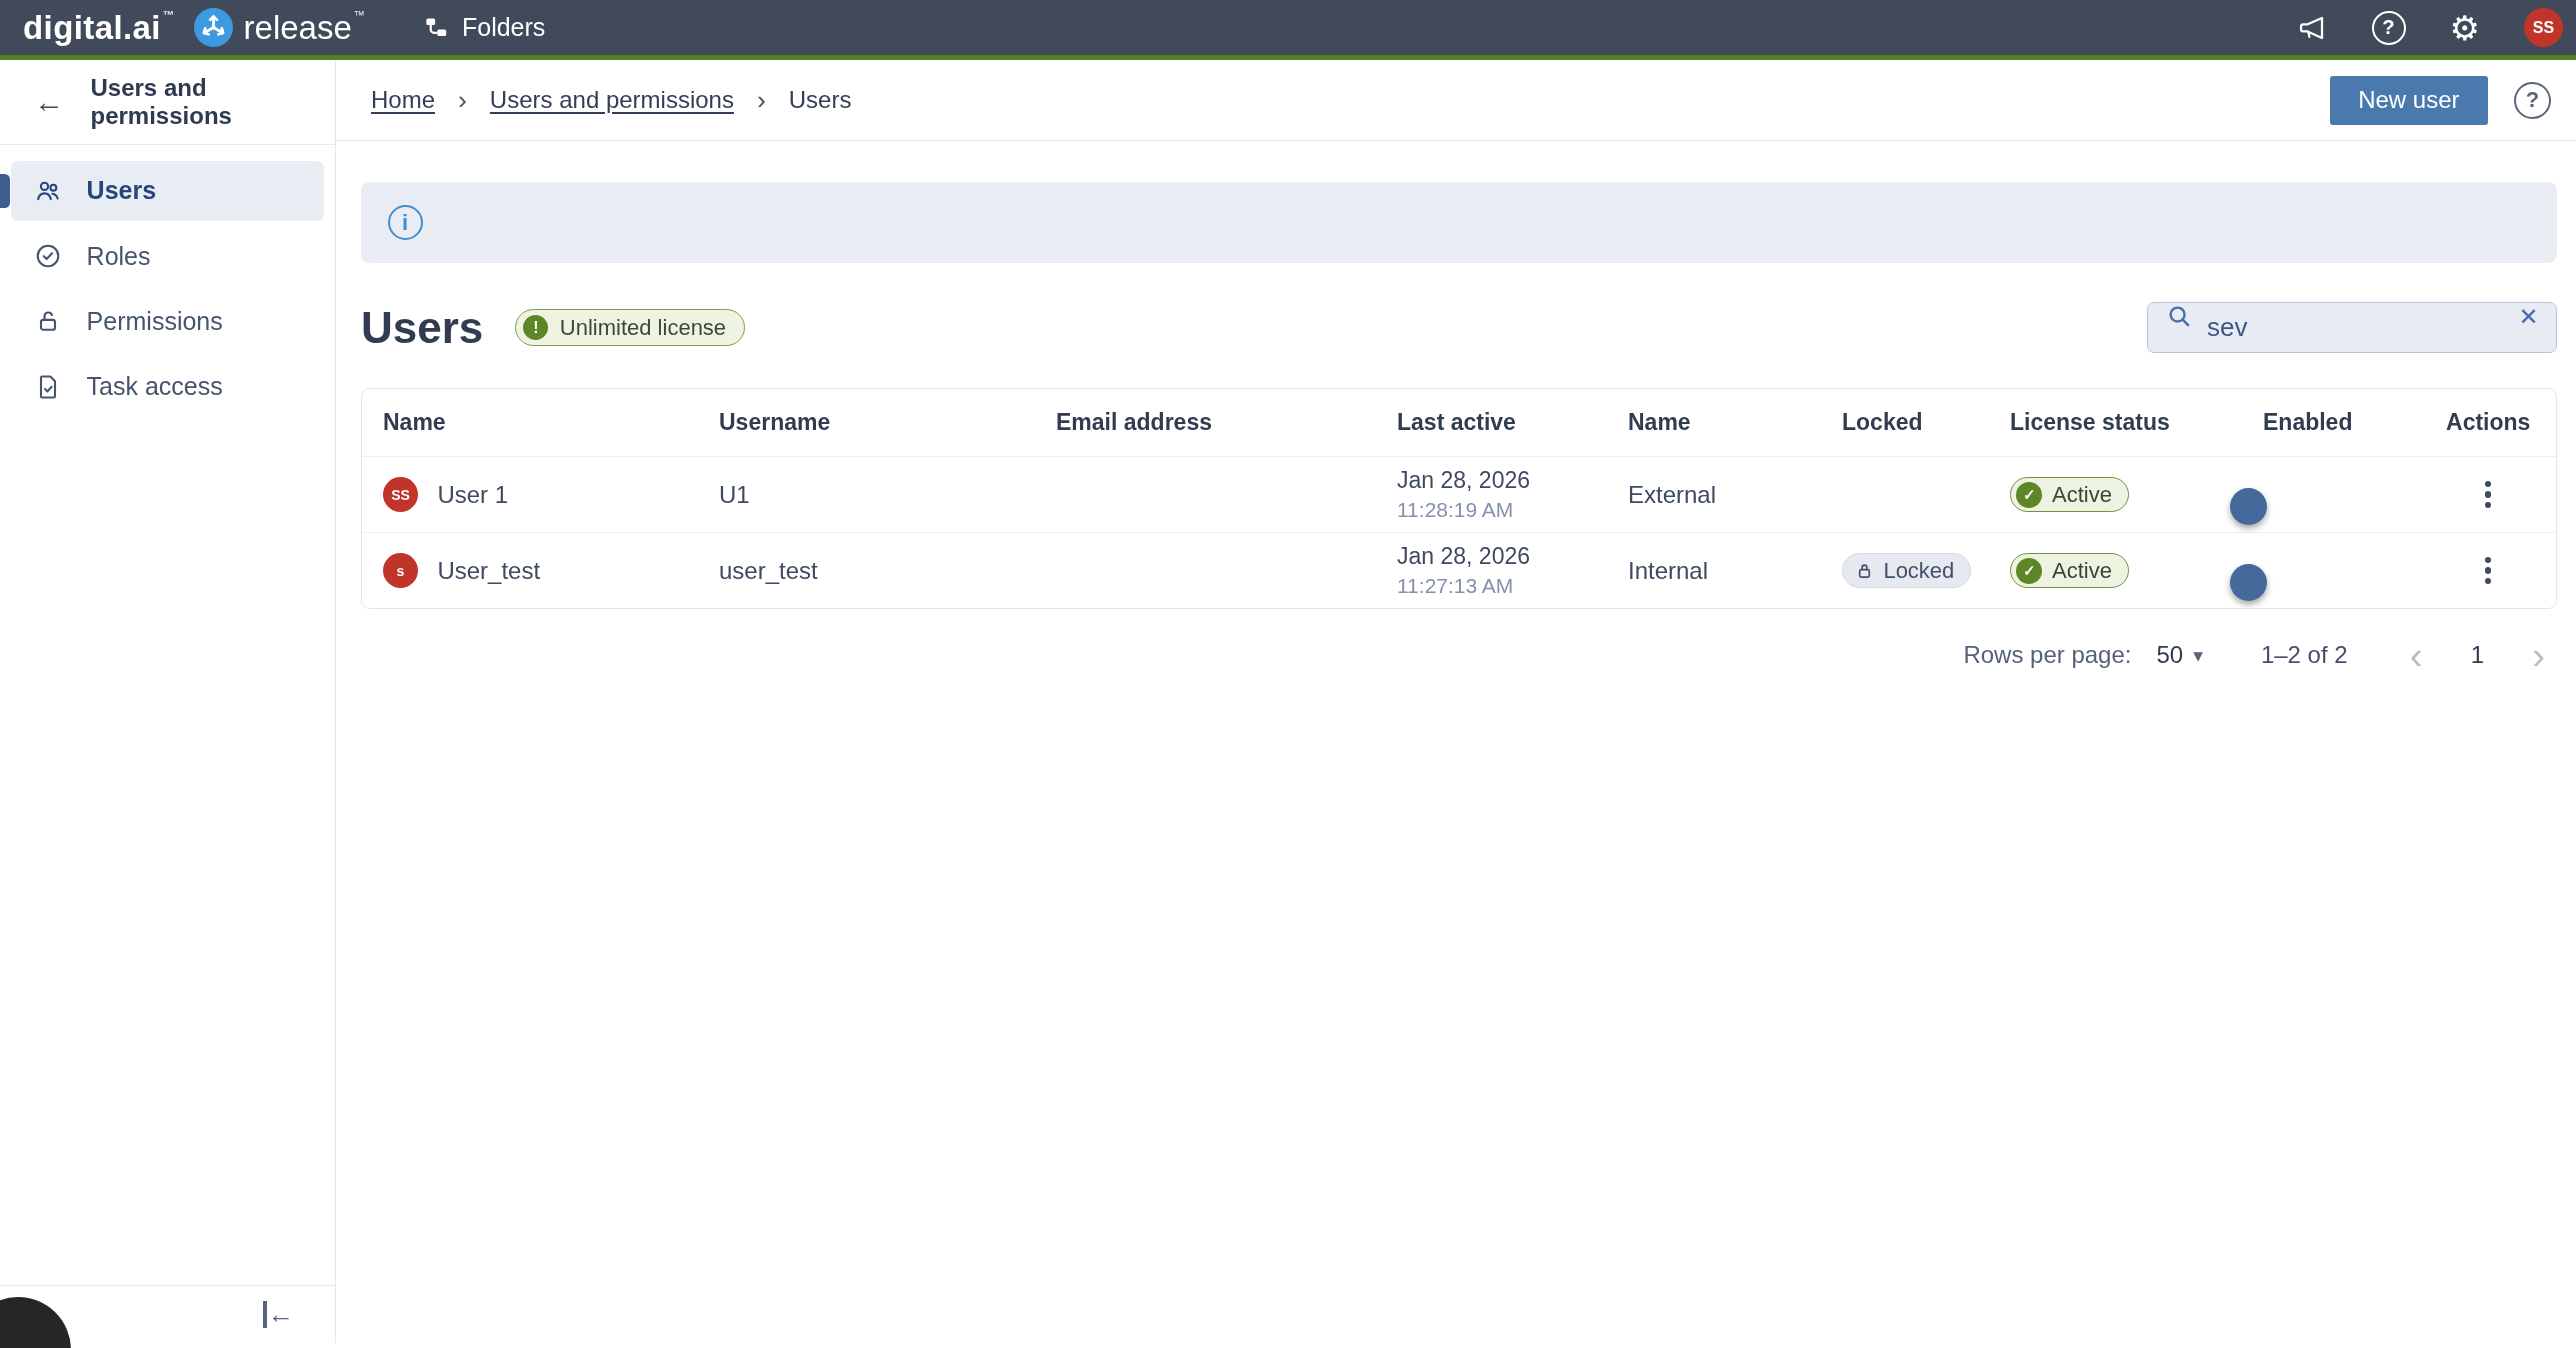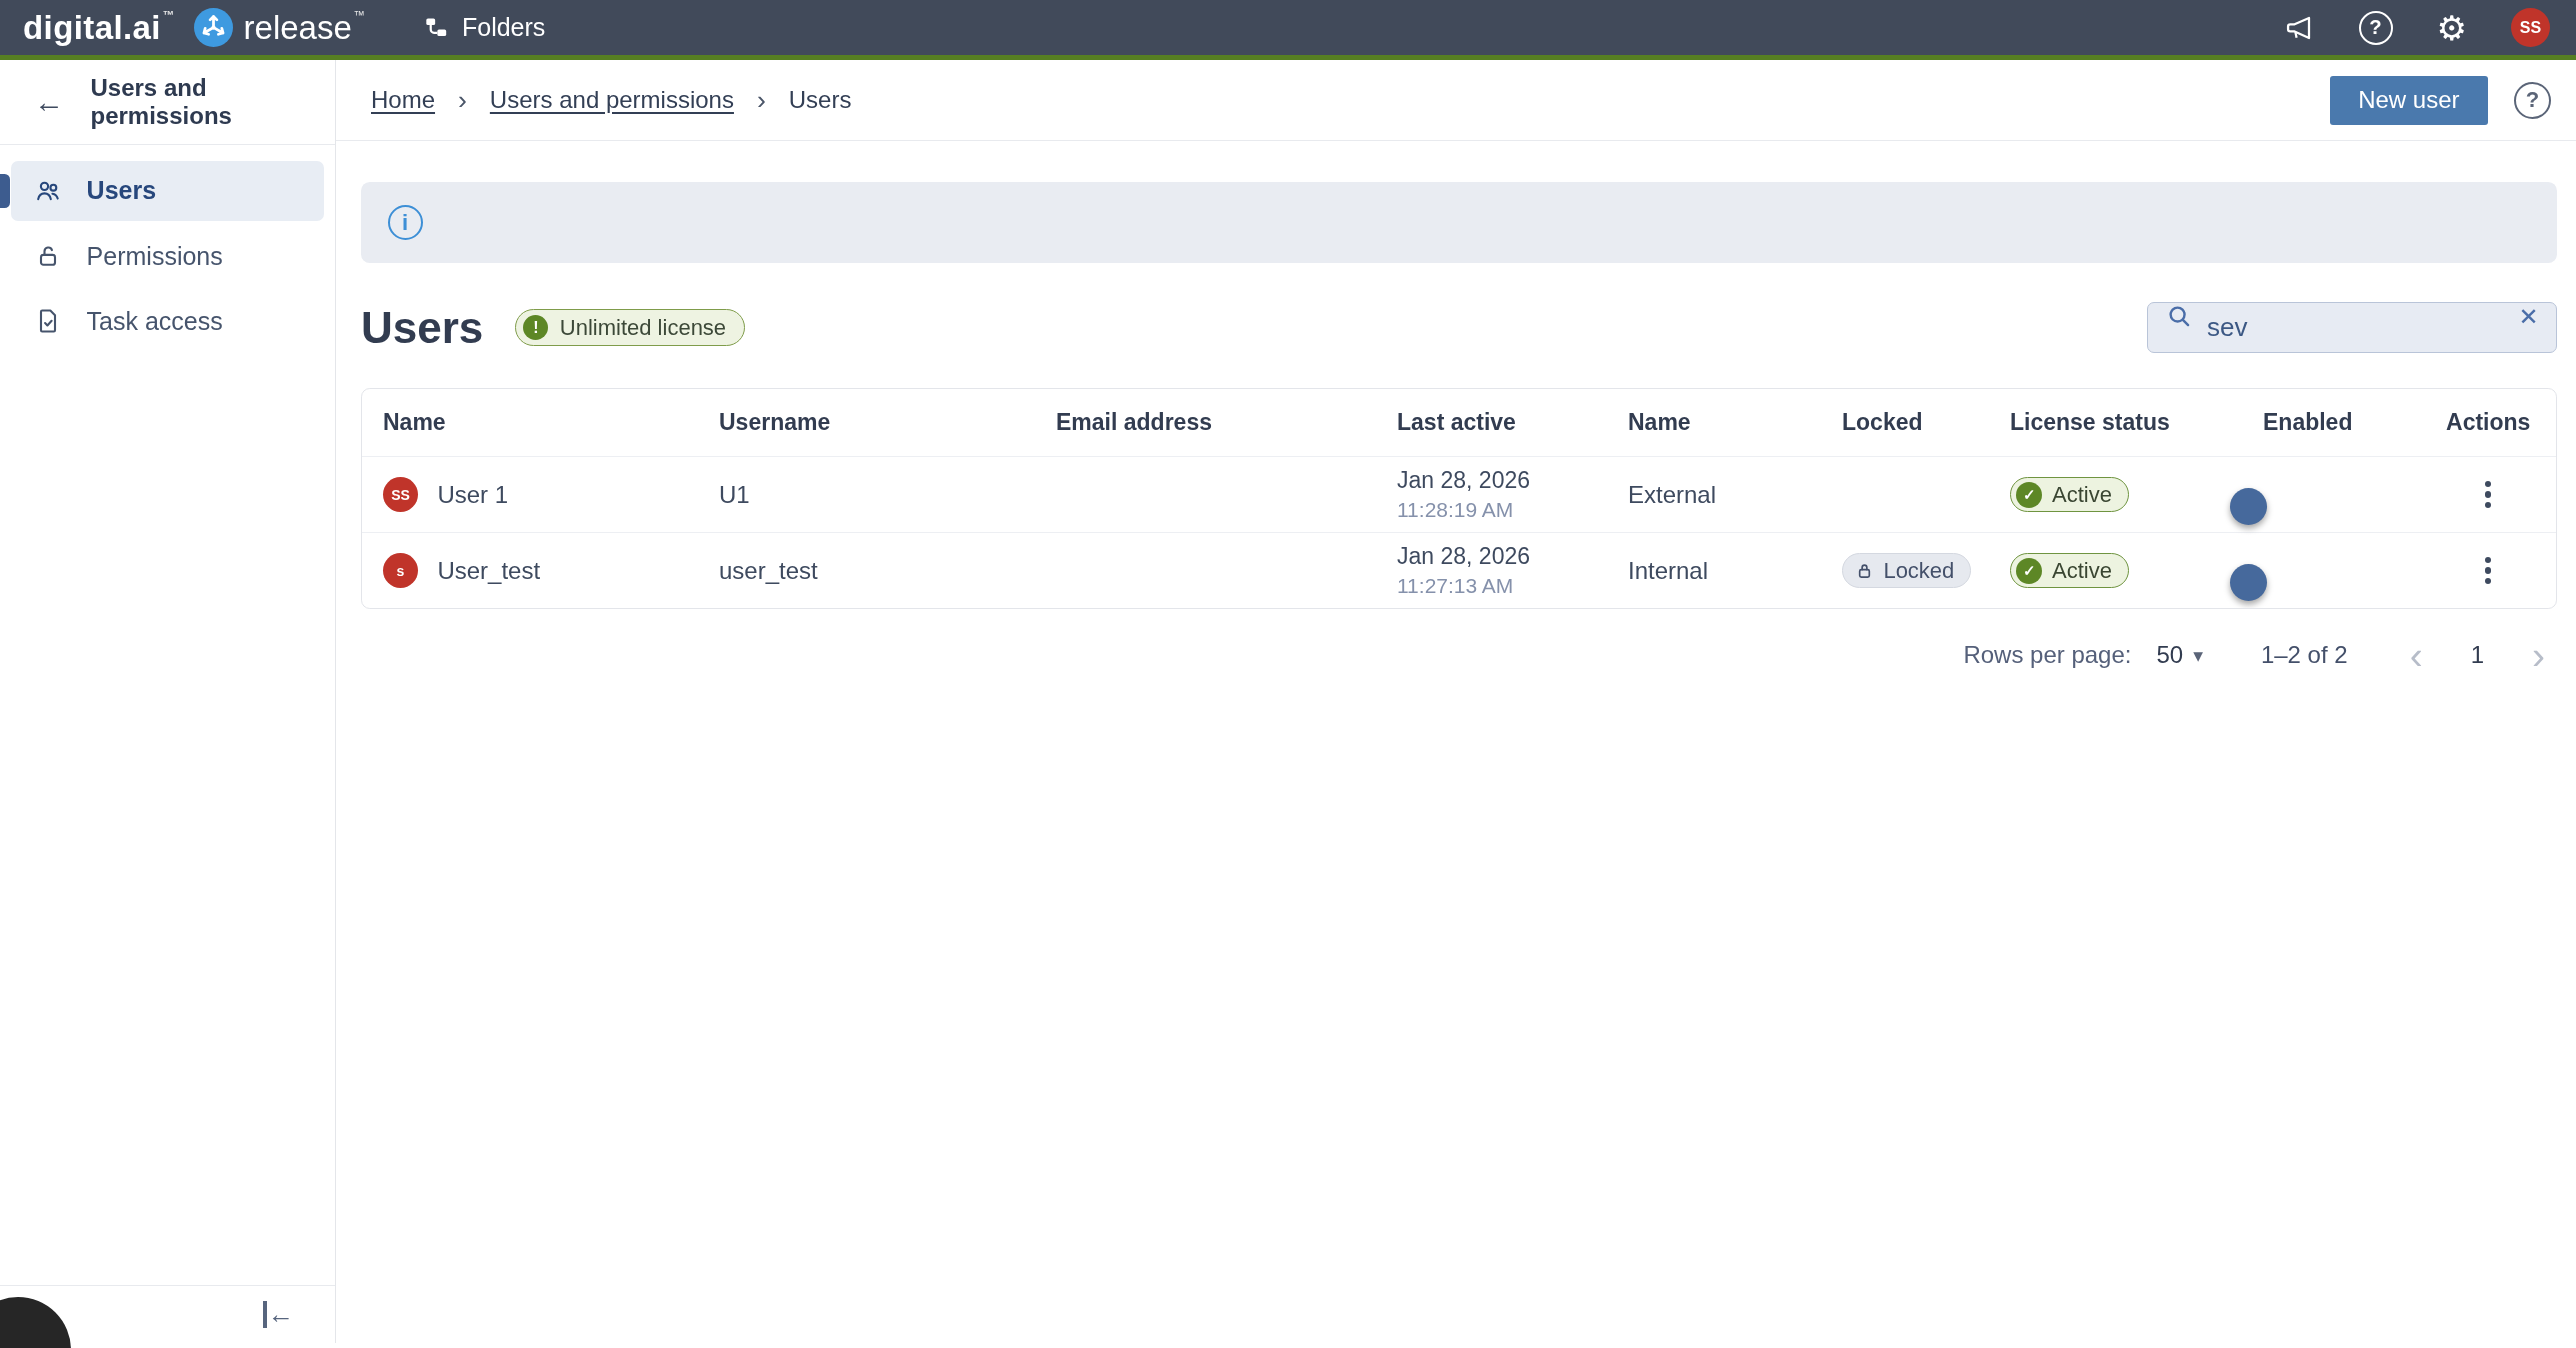--- a/index.html
+++ b/index.html
@@ -6,21 +6,21 @@
   html,body { margin:0; padding:0; }
   body {
     width:2576px; height:1348px; overflow:hidden;
     font-family:"Liberation Sans", sans-serif;
     background:#ffffff; color:#3e4a5f; position:relative;
   }
 
   
   .topbar {
     height:60px; background:#414a5a; border-bottom:5.3px solid #567f22;
-    display:flex; align-items:center; padding:0 26px 0 23px;
+    display:flex; align-items:center; padding:0 13px 0 23px;
   }
   .logo { color:#fff; font-size:33px; font-weight:bold; letter-spacing:0.4px; }
   .tm { font-size:11.5px; vertical-align:top; color:#e8e8e8; margin-left:1.8px; }
   .release-wrap { display:flex; align-items:center; gap:10.6px; margin-left:19.4px; }
   .release-circle { width:39px; height:39px; }
   .release-text { color:#fff; font-size:33px; font-weight:normal; }
   .folders { display:flex; align-items:center; gap:12.4px; margin-left:58px; color:#fff; font-size:25px; }
   .topbar-right { margin-left:auto; display:flex; align-items:center; gap:44px; }
   .tb-icon { color:#fff; display:flex; align-items:center; justify-content:center; }
   .gear-glyph { font-size:34px; color:#fff; line-height:1; }
@@ -185,20 +185,27 @@
       <div class="nav-item active">
         <svg viewBox="0 0 24 24" fill="none" stroke="currentColor" stroke-width="1.8" stroke-linecap="round">
           <circle cx="9" cy="8" r="3.1"></circle>
           <path d="M3.6 19c.6-3.2 2.8-5 5.4-5s4.8 1.8 5.4 5"></path>
           <circle cx="16.6" cy="9.2" r="2.5"></circle>
           <path d="M15.8 14.3c2.2.3 3.9 1.8 4.5 4.2"></path>
         </svg>
         <span>Users</span>
       </div>
       <div class="nav-item">
+        <svg viewBox="0 0 24 24" fill="none" stroke="currentColor" stroke-width="1.8" stroke-linecap="round" stroke-linejoin="round">
+          <circle cx="12" cy="12" r="8.8"></circle>
+          <path d="M8.4 12.2l2.4 2.4 4.7-4.9"></path>
+        </svg>
+        <span>Roles</span>
+      </div>
+      <div class="nav-item">
         <svg viewBox="0 0 24 24" fill="none" stroke="currentColor" stroke-width="1.8" stroke-linecap="round">
           <rect x="6" y="11" width="12" height="8.5" rx="2"></rect>
           <path d="M9 11V7.8A3.3 3.3 0 0 1 15.4 6.9"></path>
         </svg>
         <span>Permissions</span>
       </div>
       <div class="nav-item">
         <svg viewBox="0 0 24 24" fill="none" stroke="currentColor" stroke-width="1.8" stroke-linecap="round" stroke-linejoin="round">
           <path d="M7 3h7l4 4v13a1 1 0 0 1-1 1H7a1 1 0 0 1-1-1V4a1 1 0 0 1 1-1z"></path>
           <path d="M9.5 13.8l2 2 3.6-4"></path>

